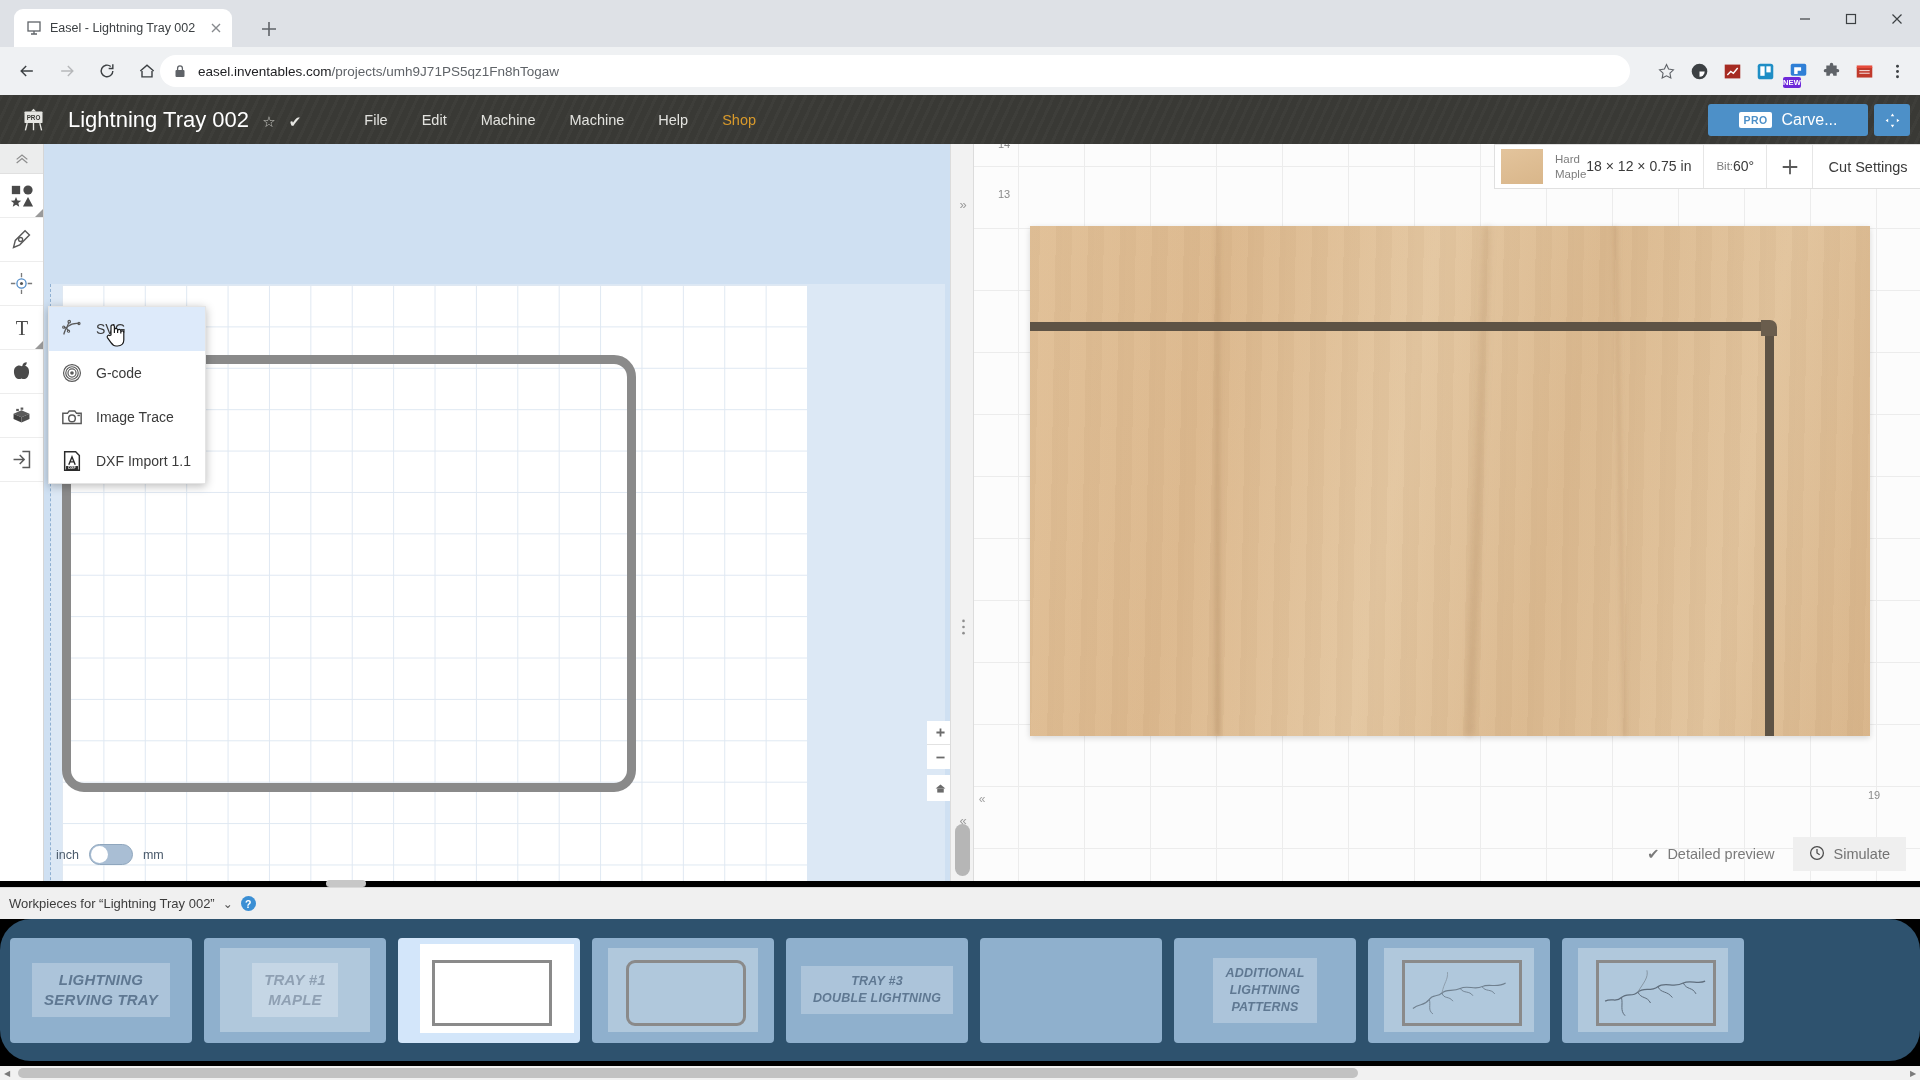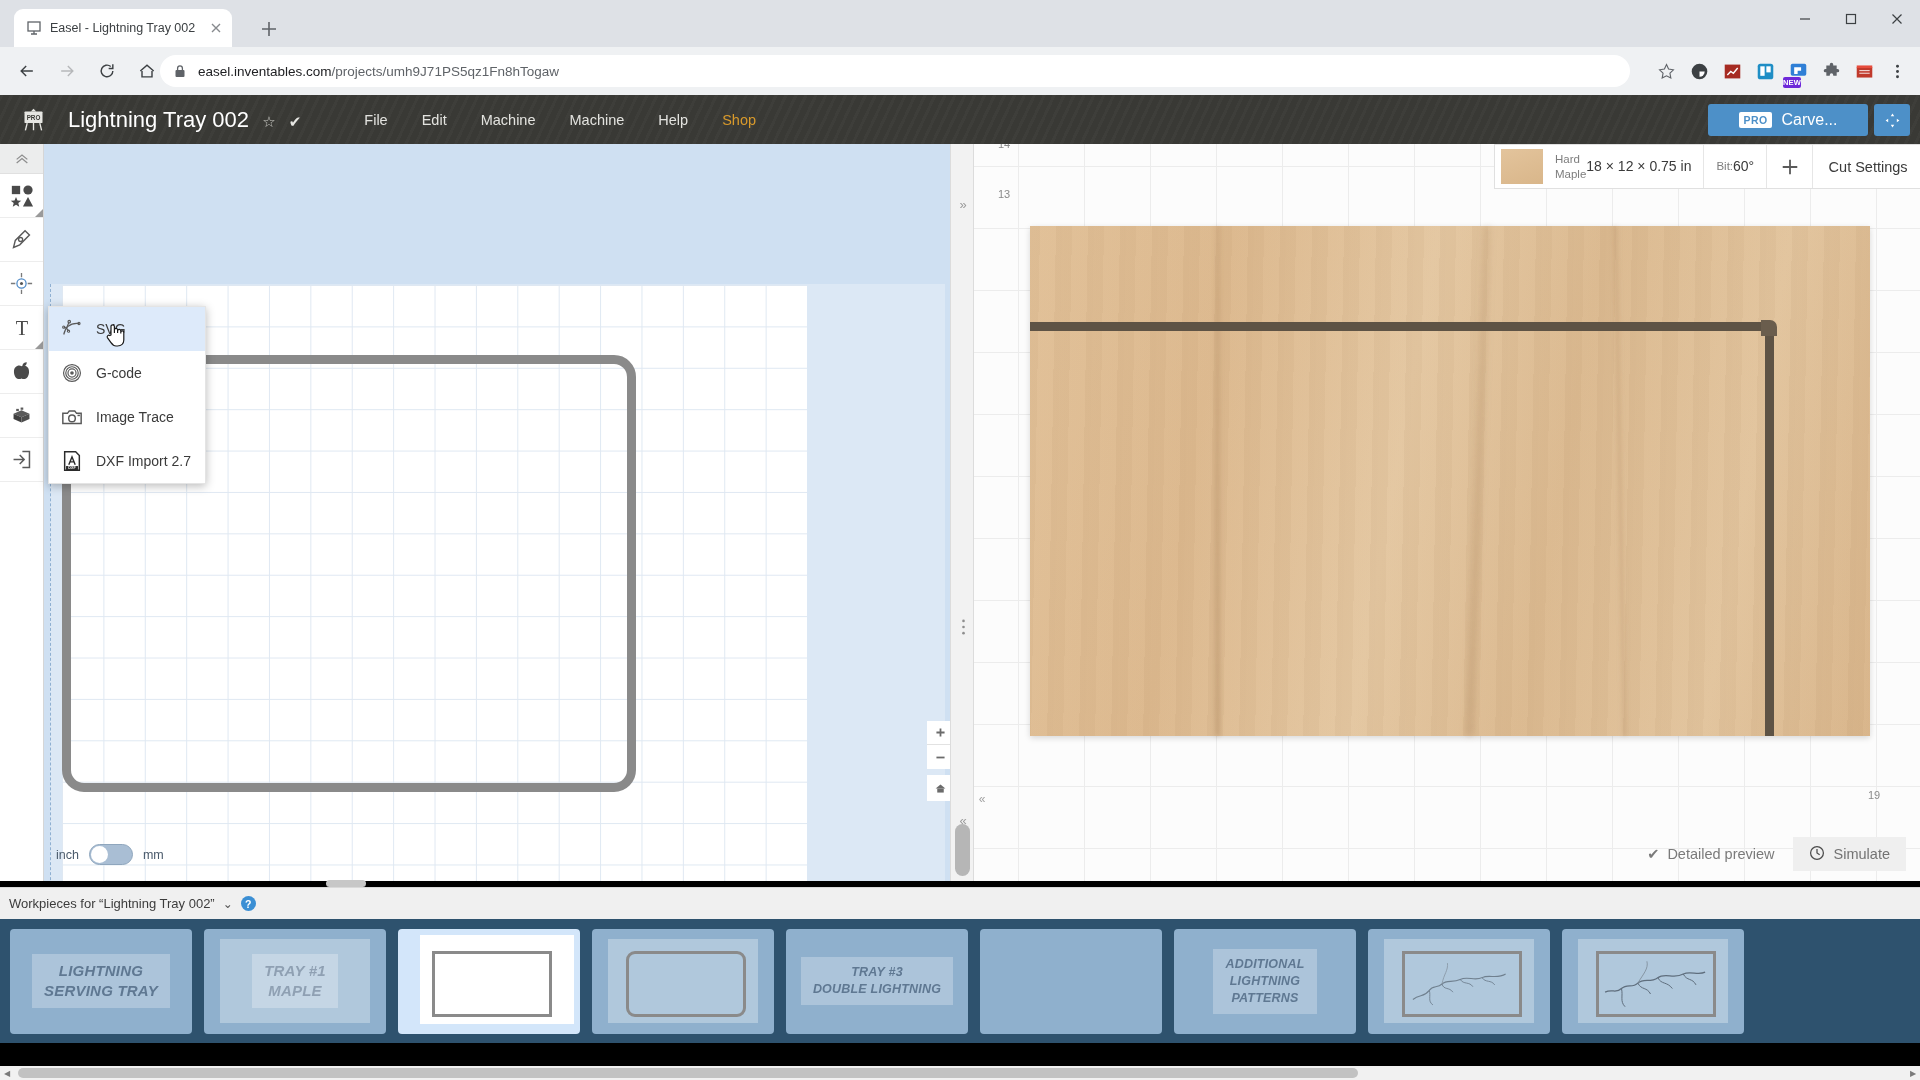--- a/index.html
+++ b/index.html
@@ -162,21 +162,21 @@
   #detailed-preview { display:flex; align-items:center; gap:8px; font-size:14.5px; color:#7a7a7a; }
   #simulate-btn { background:#efefef; height:34px; padding:0 16px; display:flex; align-items:center; gap:9px; font-size:14.5px; color:#737373; }
   #pv-collapse { position:absolute; left:0; top:640px; width:16px; height:30px; display:flex; align-items:center; justify-content:center; color:#a3a3a3; font-size:12px; }
 
   
   #wp-grip { position:absolute; left:326px; top:880px; width:40px; height:7px; background:#c7c7c7; border-radius:4px; z-index:30; }
   #wp-header { position:absolute; left:0; top:887px; width:1920px; height:32px; background:#f0f0f0; border-top:1px solid #d9d9d9; display:flex; align-items:center; padding-left:9px; gap:8px; }
   #wp-header .t { font-size:13px; color:#3c3c3c; }
   #wp-chev { font-size:12px; color:#555; }
   #wp-help { width:15px; height:15px; border-radius:50%; background:#3b8fd4; color:#fff; font-size:10.5px; font-weight:bold; display:flex; align-items:center; justify-content:center; }
-  #wp-strip { position:absolute; left:0; top:919px; width:1920px; height:124px; background:#2e526e; display:flex; align-items:center; gap:12px; padding:0 10px; overflow:hidden; }
+  #wp-strip { position:absolute; left:0; top:919px; width:1920px; height:142px; background:#2e526e; display:flex; align-items:center; gap:12px; padding:0 10px; overflow:hidden;border-radius:31px; }
   .wp {
     width:182px; height:105px; background:#8fb0cd; border-radius:4px; flex:none;
     display:flex; align-items:center; justify-content:center; position:relative; overflow:hidden;
   }
   .wp.selected { background:#d3e6fa; }
   .wp-label {
     background:rgba(255,255,255,.26); padding:7px 12px;
     font-family:"Liberation Sans", sans-serif; font-weight:bold; font-style:italic;
     font-size:15px; line-height:20px; color:#5f7892; text-align:center; white-space:pre-line;
     letter-spacing:.2px;
@@ -497,21 +497,21 @@
 
   <div class="mi">
     <span class="mi-icon">
       <svg viewBox="0 0 24 24" width="22" height="22">
         <path d="M4 2 H16 L20 6 V22 H4 Z" fill="#ffffff" stroke="#2b2b2b" stroke-width="1.6"></path>
         <path d="M8.5 16 L12 7.5 L15.5 16 M9.8 13 H14.2" fill="none" stroke="#2b2b2b" stroke-width="1.5"></path>
         <rect x="5.5" y="17.5" width="13" height="4.5" fill="#2b2b2b"></rect>
         <text x="12" y="21.2" font-size="4" text-anchor="middle" fill="#fff" font-family="Liberation Sans, sans-serif" font-weight="bold">DXF</text>
       </svg>
     </span>
-    <span class="mi-label">DXF Import 2.7</span>
+    <span class="mi-label">DXF Import 1.1</span>
   </div>
 </div>
 
 <div id="cursor-hand">
   <svg viewBox="0 0 22 26" width="22" height="26">
     <path d="M7 14 V5.5 a1.7 1.7 0 0 1 3.4 0 V12 V9 a1.6 1.6 0 0 1 3.2 0 v3 v-2 a1.6 1.6 0 0 1 3.2 0 v2.6 v-1.2 a1.5 1.5 0 0 1 3 0 V19 c0 3.6 -2.6 6 -6.2 6 H12 c-2.6 0 -3.6 -1.3 -5.2 -3.6 L3.4 16.6 a1.6 1.6 0 0 1 2.4 -2 Z" fill="#ffffff" stroke="#1a1a1a" stroke-width="1.2"></path>
   </svg>
 </div>
 
 <div id="pane-divider">

